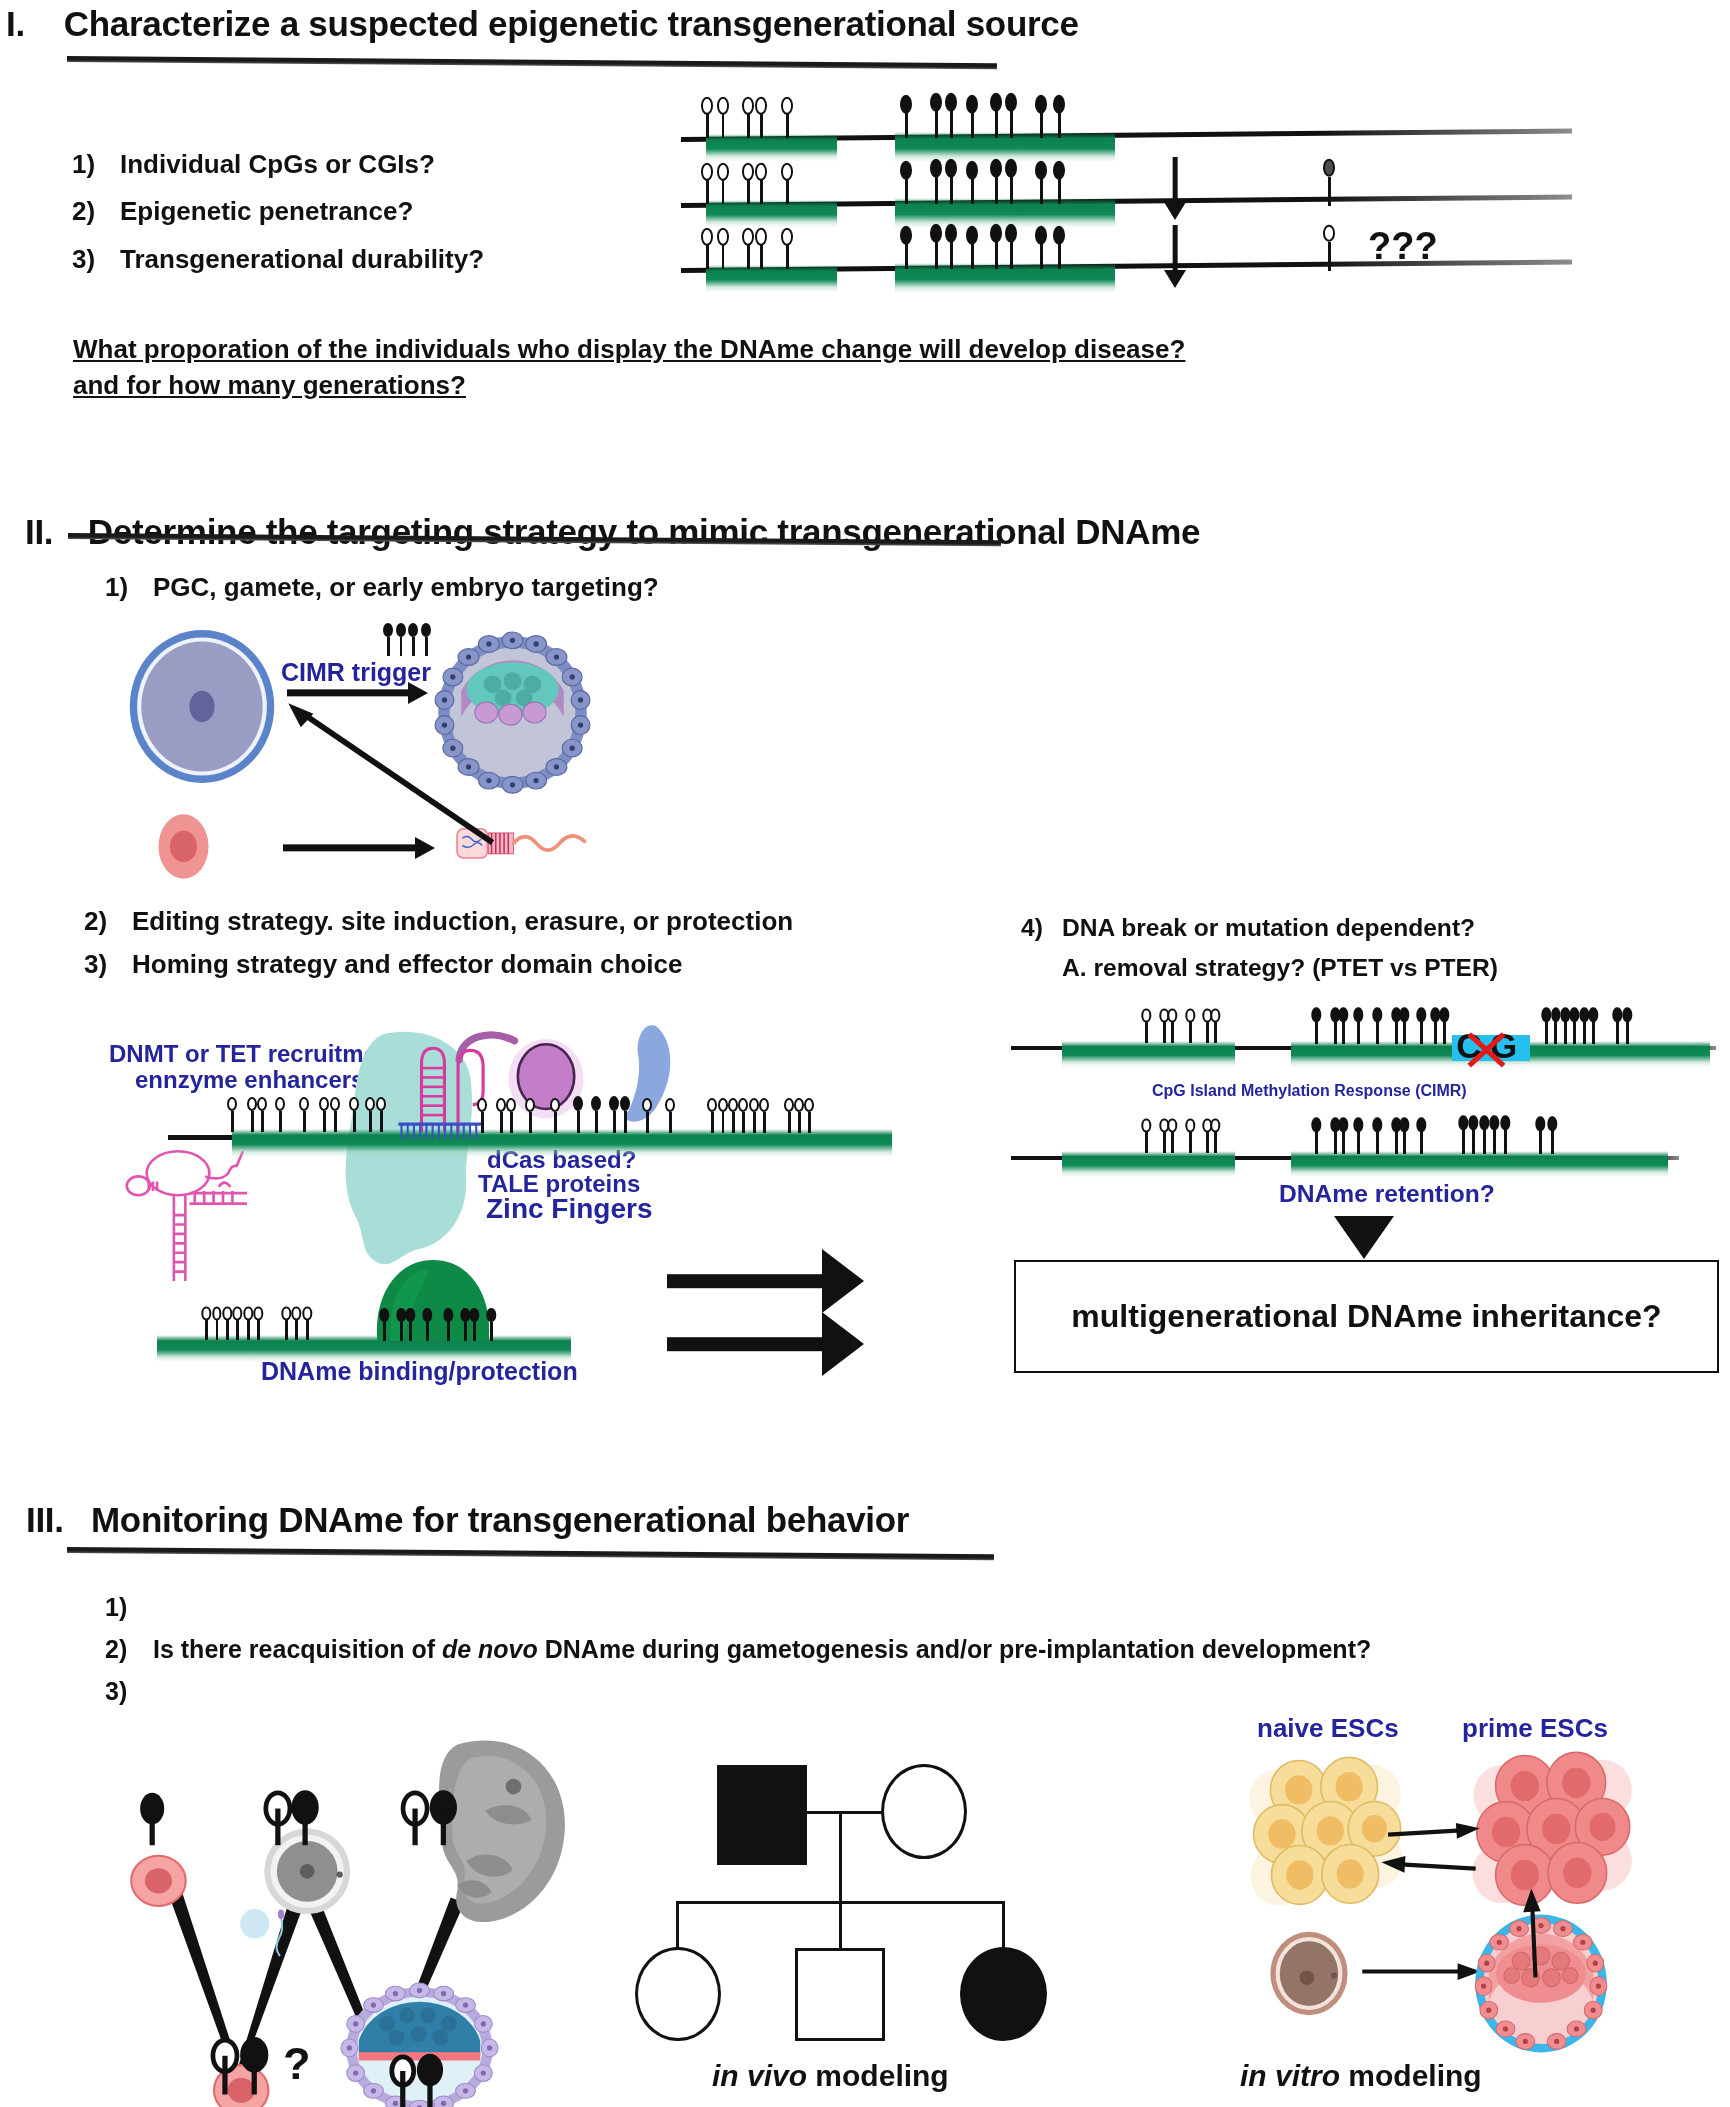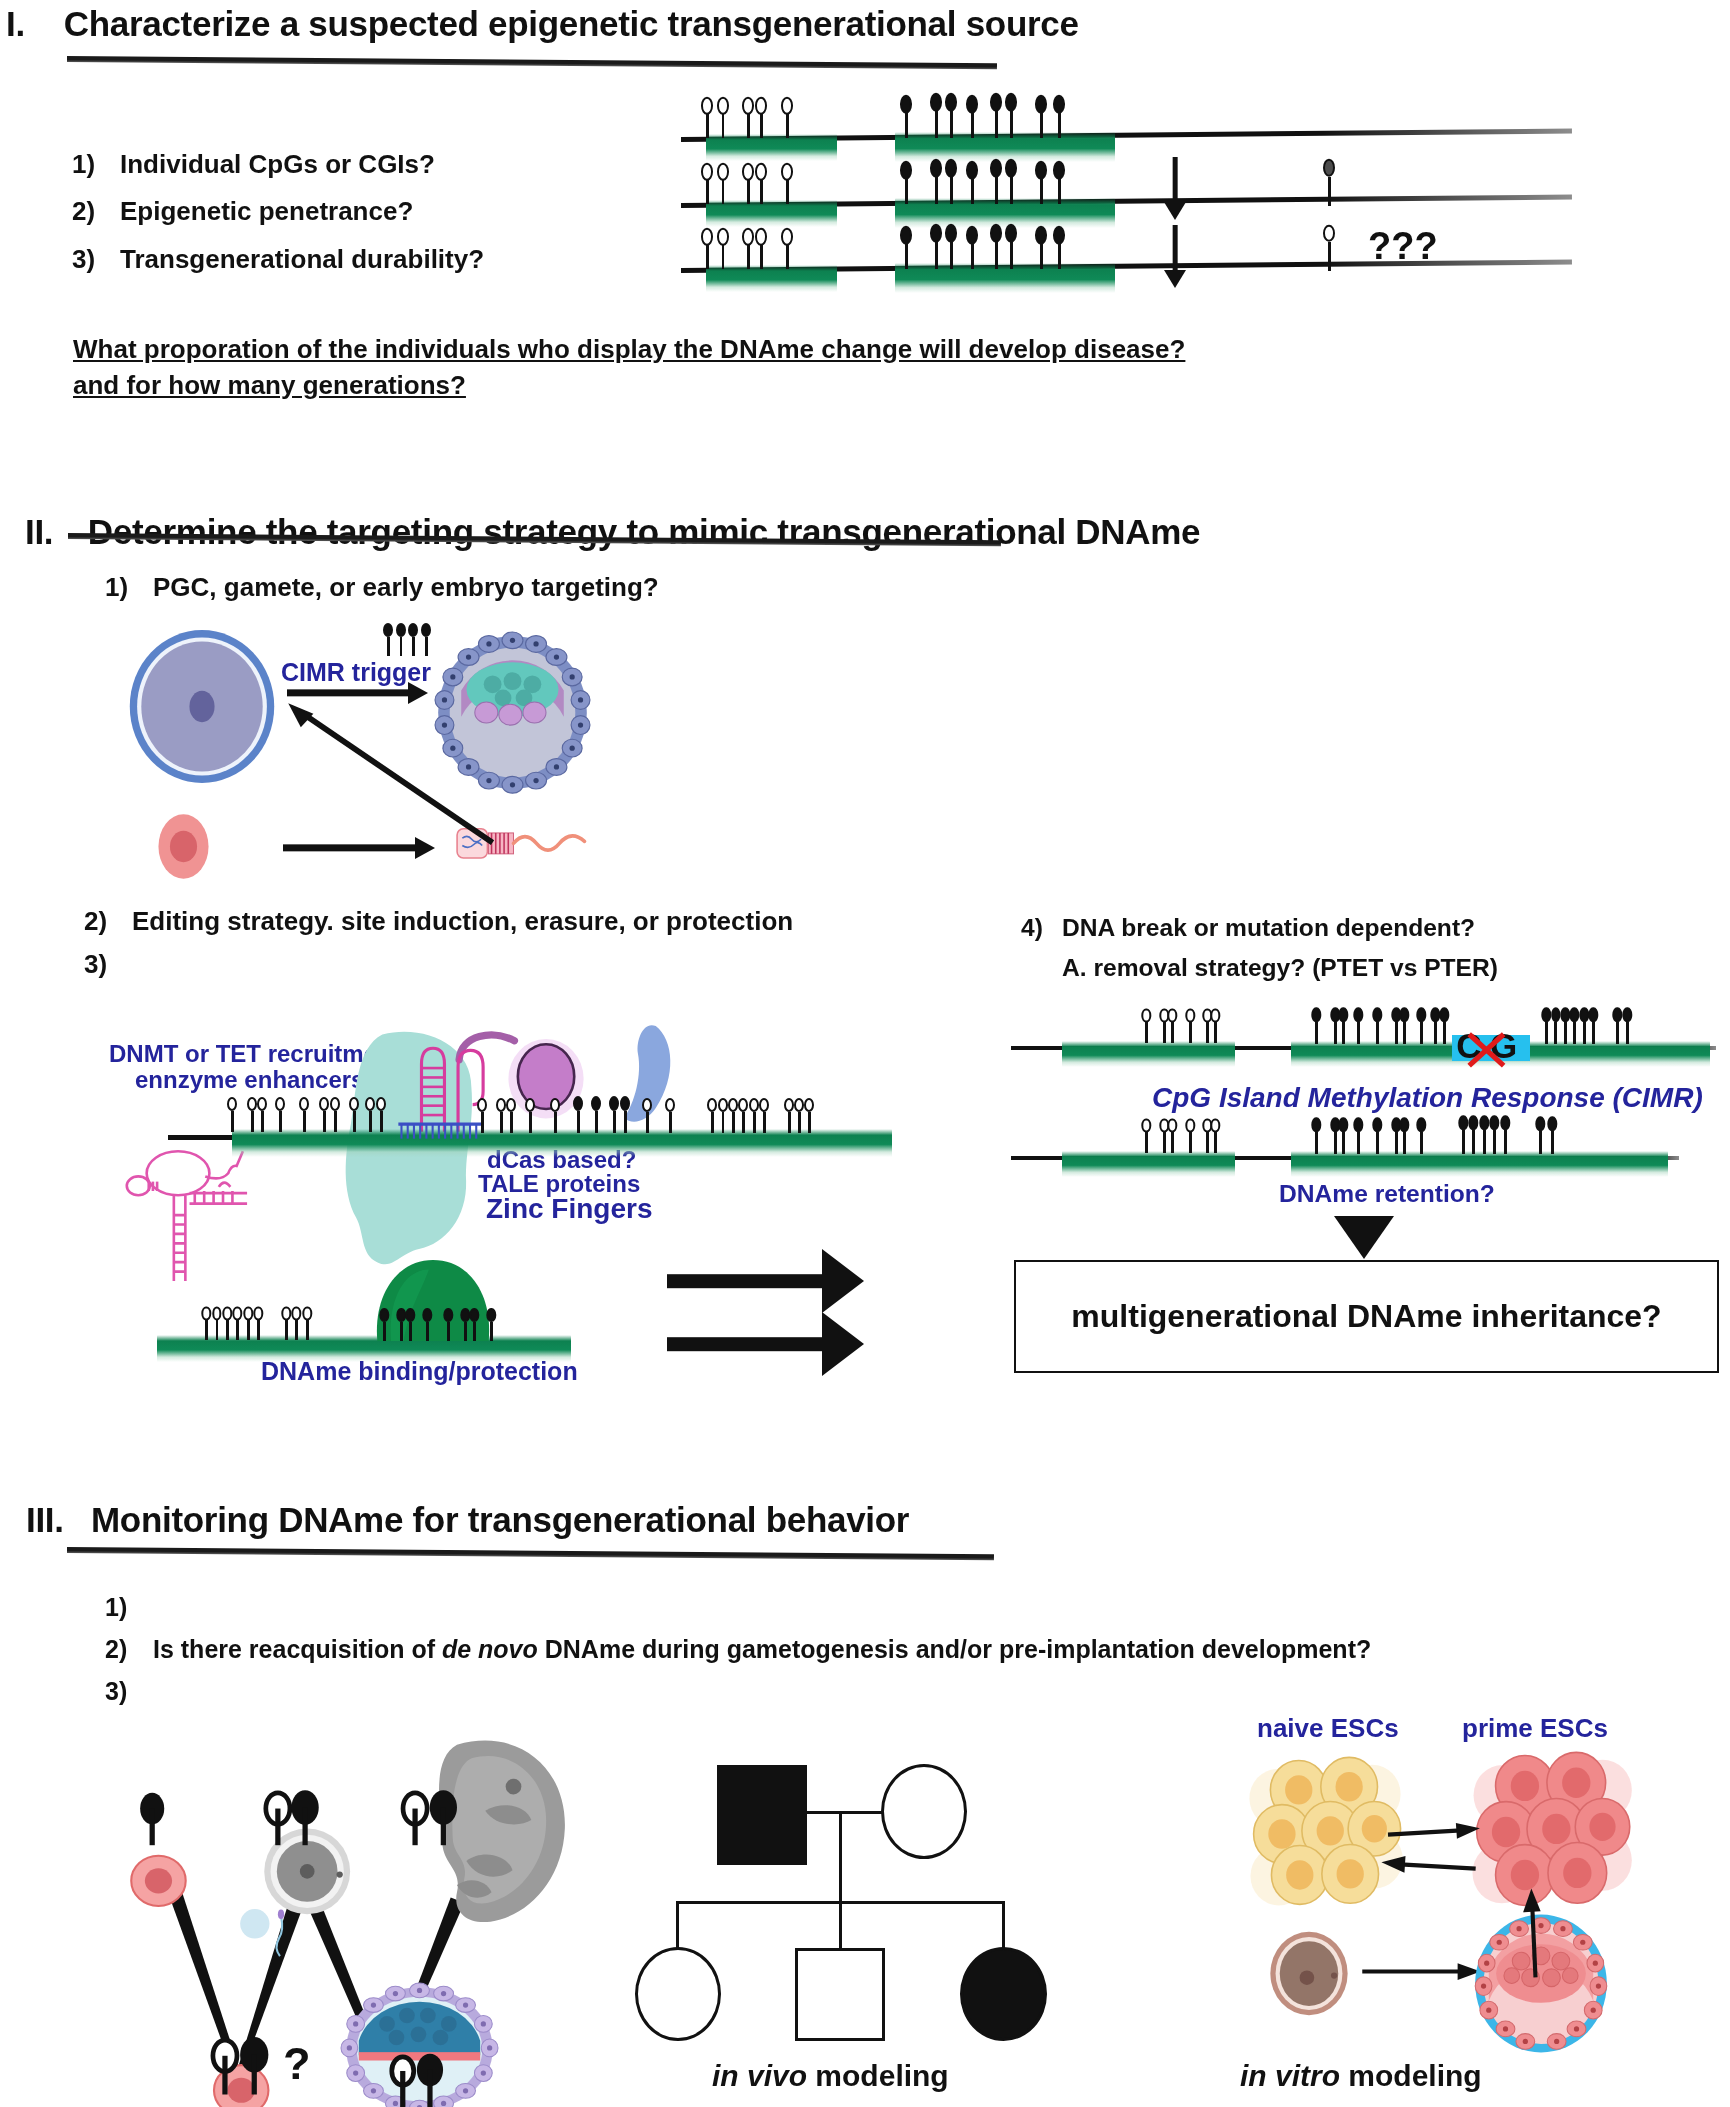--- a/index.html
+++ b/index.html
@@ -451,20 +451,21 @@
   </svg>
 </div>
 
 <div class="abs qlist" style="left:84px; top:904px;">
   <div class="qrow">
     <span class="qnum">2)</span>
     <span class="qtxt">Editing strategy. site induction, erasure, or protection</span>
   </div>
   <div class="qrow" style="margin-top:7.3px">
     <span class="qnum">3)</span>
+    <span class="qtxt">Homing strategy and effector domain choice</span>
   </div>
 </div>
 
 <div class="abs qlist" style="left:1021px; top:911px; font-size:24.6px;">
   <div class="qrow">
     <span class="qnum" style="width:41px;flex:0 0 41px">4)</span>
     <span class="qtxt">DNA break or mutation dependent?</span>
   </div>
   <div class="qrow" style="margin-top:6.3px; padding-left:41px">
     <span class="qtxt">A. removal strategy? (PTET vs PTER)</span>
@@ -820,21 +821,21 @@
       <i style="width:9.4px;height:14.7px;"></i>
     </div>
   <div class="lolli filled" style="left:71px;top:4.2px; height:22px;">
       <i style="width:9.4px;height:14.7px;"></i>
     </div>
   <div class="lolli filled" style="left:81px;top:4.2px; height:22px;">
       <i style="width:9.4px;height:14.7px;"></i>
     </div>
 </div>
 
-<div class="abs blue-lbl" style="left:1152px; top:1082px; font-size:28px;font-style:italic;">CpG Island Methylation Response (CIMR)</div>
+<div class="abs blue-lbl" style="left:1152px; top:1082px; font-size:16px;">CpG Island Methylation Response (CIMR)</div>
 
 <div class="abs" style="left:1011px; top:1137px; width:668px; height:37px;">
   <div class="dna-line" style="width:668px; background:linear-gradient(to right,#111 0%,#111 96%,#8d8d8d 100%);"></div>
   <div class="cgi" style="left:51px; top:13.6px; width:173px; height:26px;"></div>
   <div class="cgi" style="left:280px; top:13.6px; width:377px; height:26px;"></div>
 </div>
 <div class="abs" style="left:1145px; top:1127px;">
   <div class="lolli" style="left:0px;  top:5.2px; height:21px;">
       <i style="width:9.4px;height:13.6px;"></i>
     </div>

